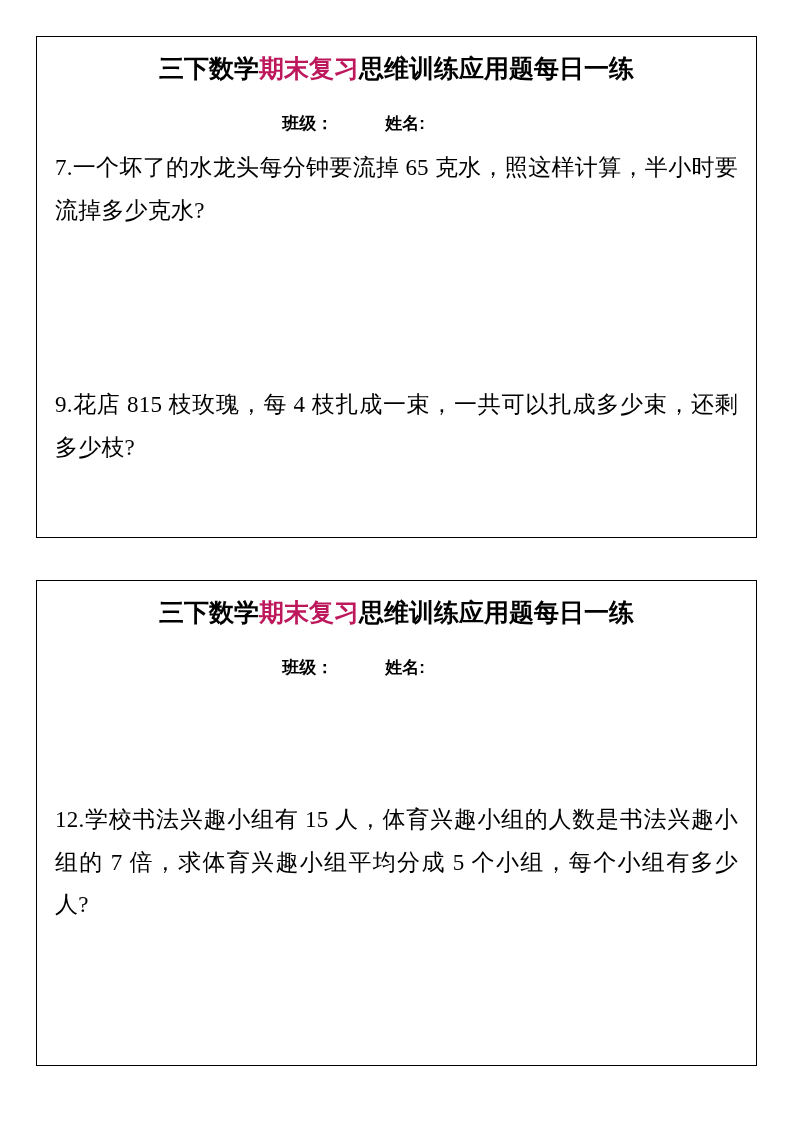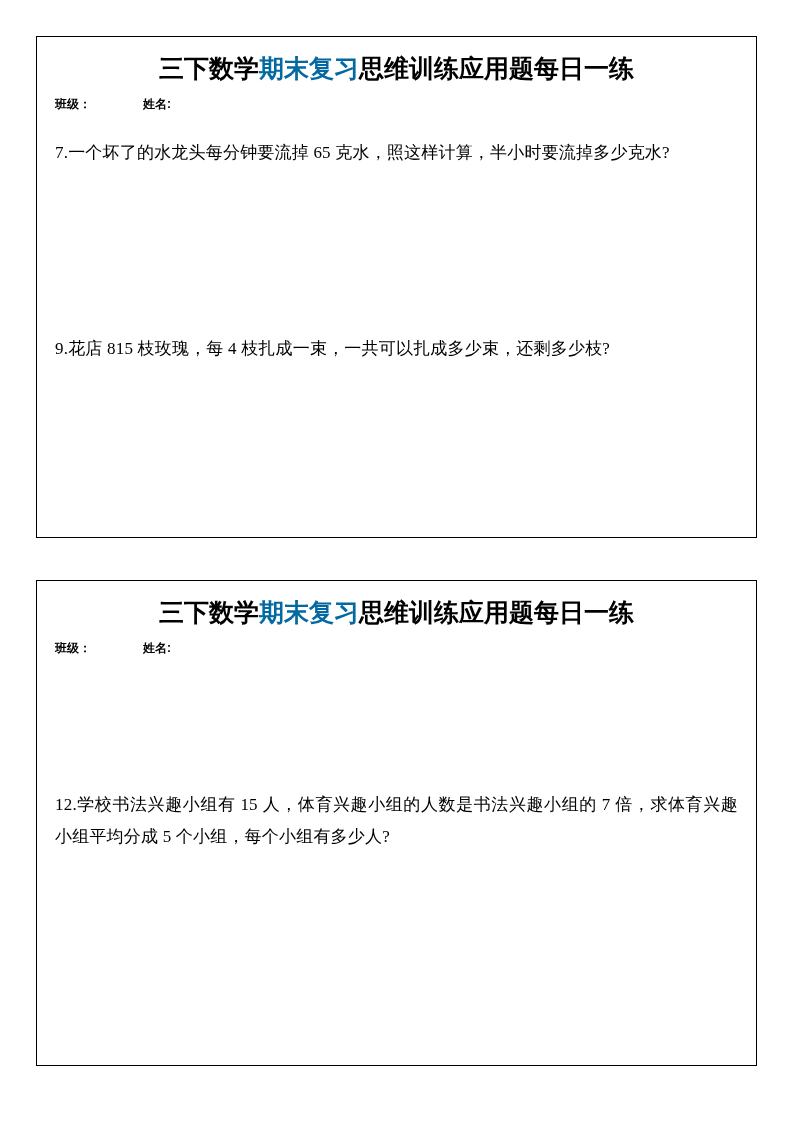--- a/index.html
+++ b/index.html
@@ -37,43 +37,42 @@
     text-align: center;
     font-family: "Liberation Sans", "DejaVu Sans", sans-serif;
     font-weight: bold;
     font-size: 25px;
     letter-spacing: 0px;
     line-height: 1.25;
     white-space: nowrap;
     margin-top: 2px;
   }
   .title .hl {
-    color: #0369a1;
+    color: #be185d;
   }
   .info-row {
     display: flex;
-    justify-content: flex-start;
+    justify-content: center;
     gap: 52px;
-    font-size: 12px;
+    font-size: 17px;
     font-family: "Liberation Sans", "DejaVu Sans", sans-serif;
     font-weight: bold;
-    margin-top: 12px;
+    margin-top: 28px;
     padding-right: 86px;
   }
   .questions {
     margin-top: 12px;
     display: flex;
     flex-direction: column;
   }
   .q {
-    font-size: 17px;
+    font-size: 23px;
     line-height: 1.85;
     text-align: justify;
     letter-spacing: 0.2px;
-    margin-top: 12px;
   }
   .gap-sm { height: 30px; }
   .gap-md { height: 74px; }
   .gap-lg { height: 78px; }
 </style>
 </head>
 <body>
 
 <div class="page">
 

